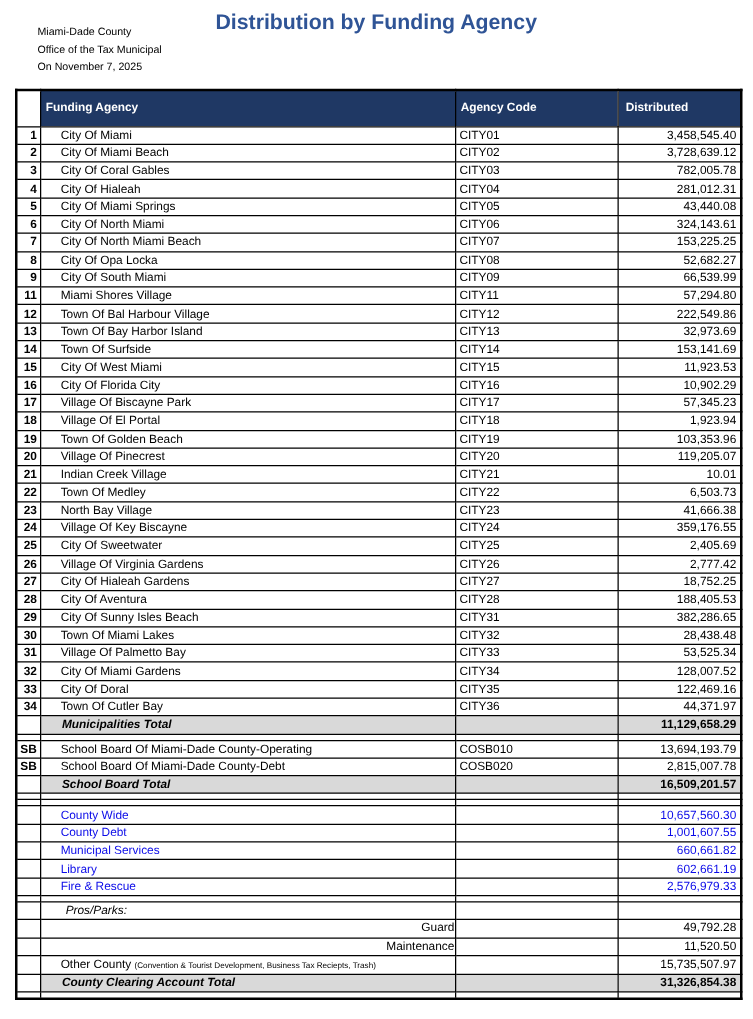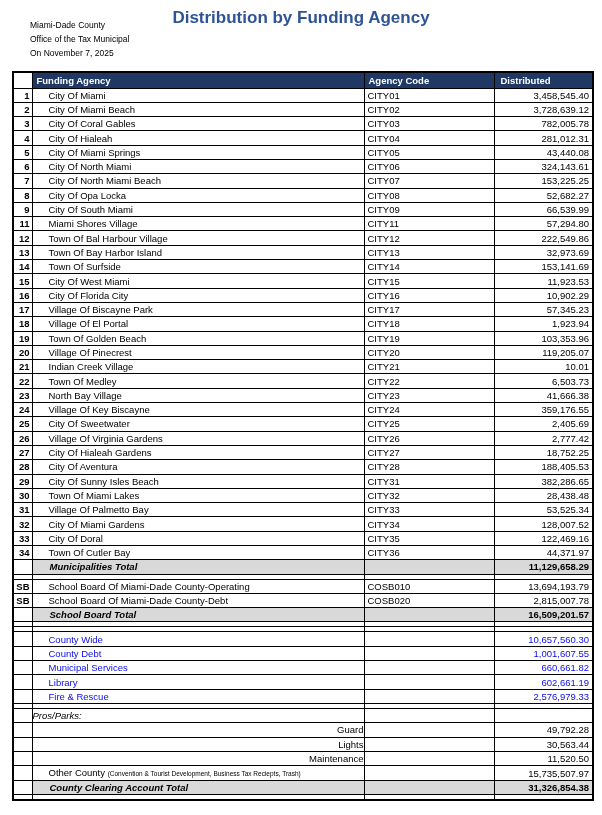--- a/index.html
+++ b/index.html
@@ -44,41 +44,41 @@
   }
   td, th {
     border: 1px solid #000;
     padding: 0;
     overflow: hidden;
     white-space: nowrap;
     line-height: 13px;
     vertical-align: middle;
   }
   tr { height: 14.3px; }
-  thead tr { height: 16px; margin-top: 37px; }
+  thead tr { height: 29px; margin-top: 37px; }
   tr.thin { height: 5px; }
   tr.thin td { line-height: 3px; font-size: 2px; }
   thead th {
     background: var(--header-bg, #1F3864);
     color: #ffffff;
     font-weight: bold;
     text-align: left;
     padding-left: 4px;
   }
   thead th.numhead { background: #ffffff; }
   thead th.dist-head { padding-left: 6px; }
   td.num { text-align: right; font-weight: bold; padding-right: 2px; }
   td.agency { padding-left: 16px; }
   td.code { padding-left: 3px; }
   td.amount { text-align: right; padding-right: 3px; }
   tr.total-row td { background: var(--total-bg, #D9D9D9); font-weight: bold; }
   tr.total-row td.num { background: #ffffff; }
   tr.total-row td.agency { font-style: italic; padding-left: 17px; }
   tbody.county-section td { color: var(--county-text, #0B0BE8); }
-  tr.section-label td.agency { font-style: italic; padding-left: 0; margin-top: 16px; }
+  tr.section-label td.agency { font-style: italic; padding-left: 20px; margin-top: 16px; }
   tbody.parks-section td.agency { padding-left: 22px; text-align: right; }
   tr.other-row td.agency .note { font-size: 6.5px; }
 </style>
 </head>
 <body>
 
 <div class="page">
 
   <div class="info-block">
     <div>Miami-Dade County</div>
@@ -444,26 +444,20 @@
     </tbody>
 
     <tbody class="parks-section">
   <tr>
     <td class="num"></td>
     <td class="agency">Guard</td>
     <td class="code"></td>
     <td class="amount">49,792.28</td>
   </tr>
 
-  <tr>
-    <td class="num"></td>
-    <td class="agency">Lights</td>
-    <td class="code"></td>
-    <td class="amount">30,563.44</td>
-  </tr>
 
   <tr>
     <td class="num"></td>
     <td class="agency">Maintenance</td>
     <td class="code"></td>
     <td class="amount">11,520.50</td>
   </tr>
 </tbody>
 
     <tbody>

